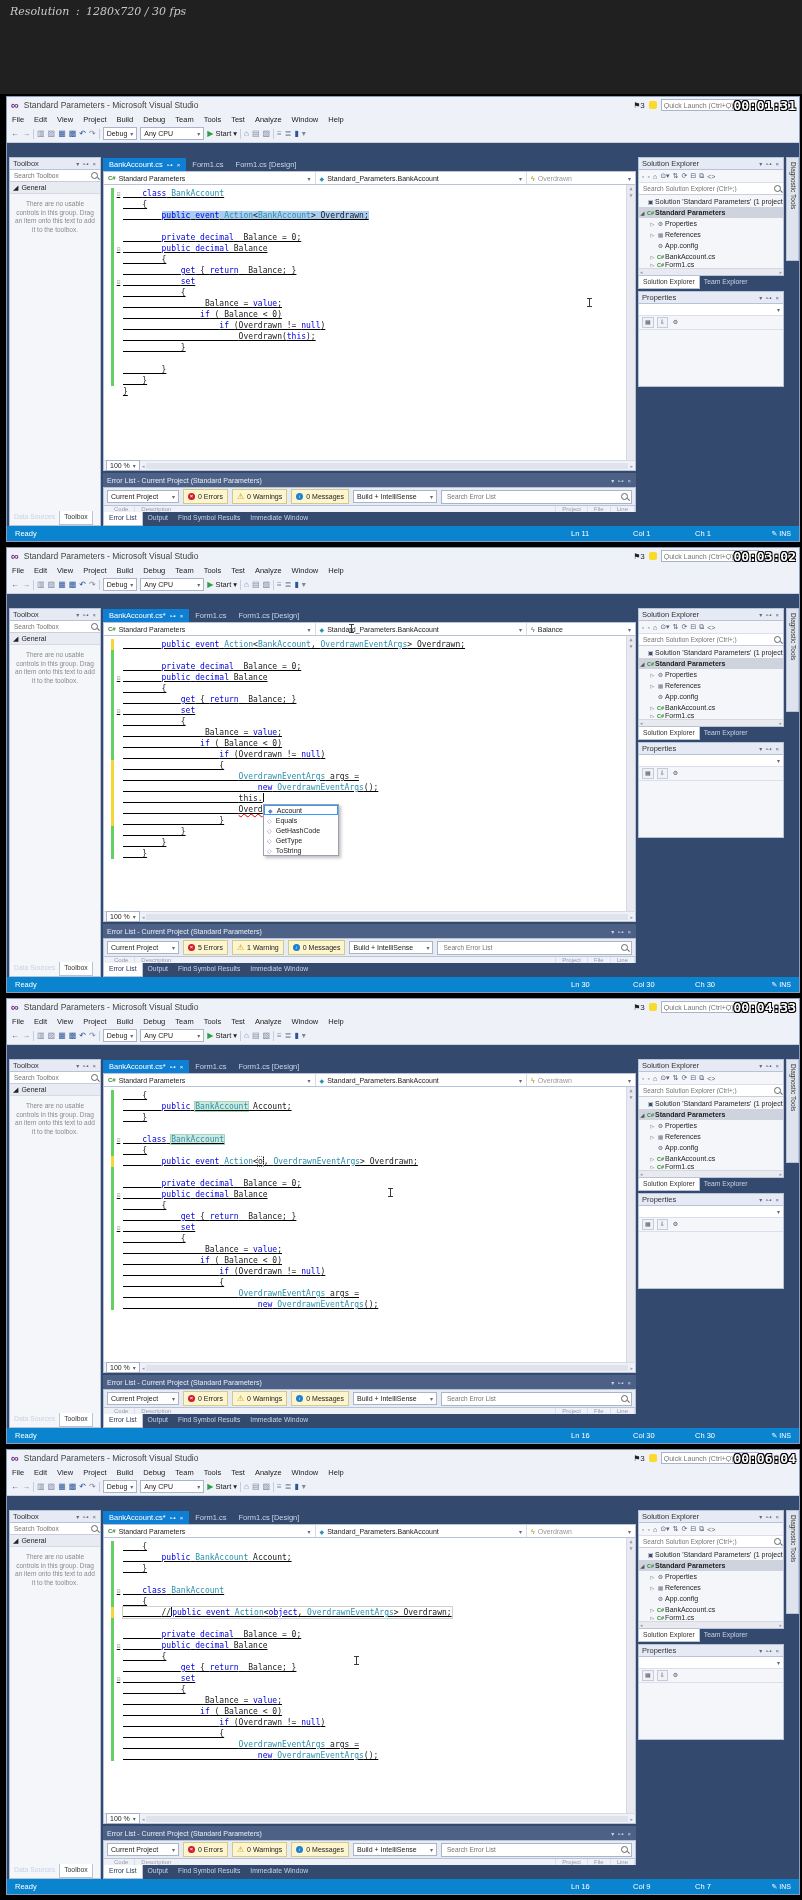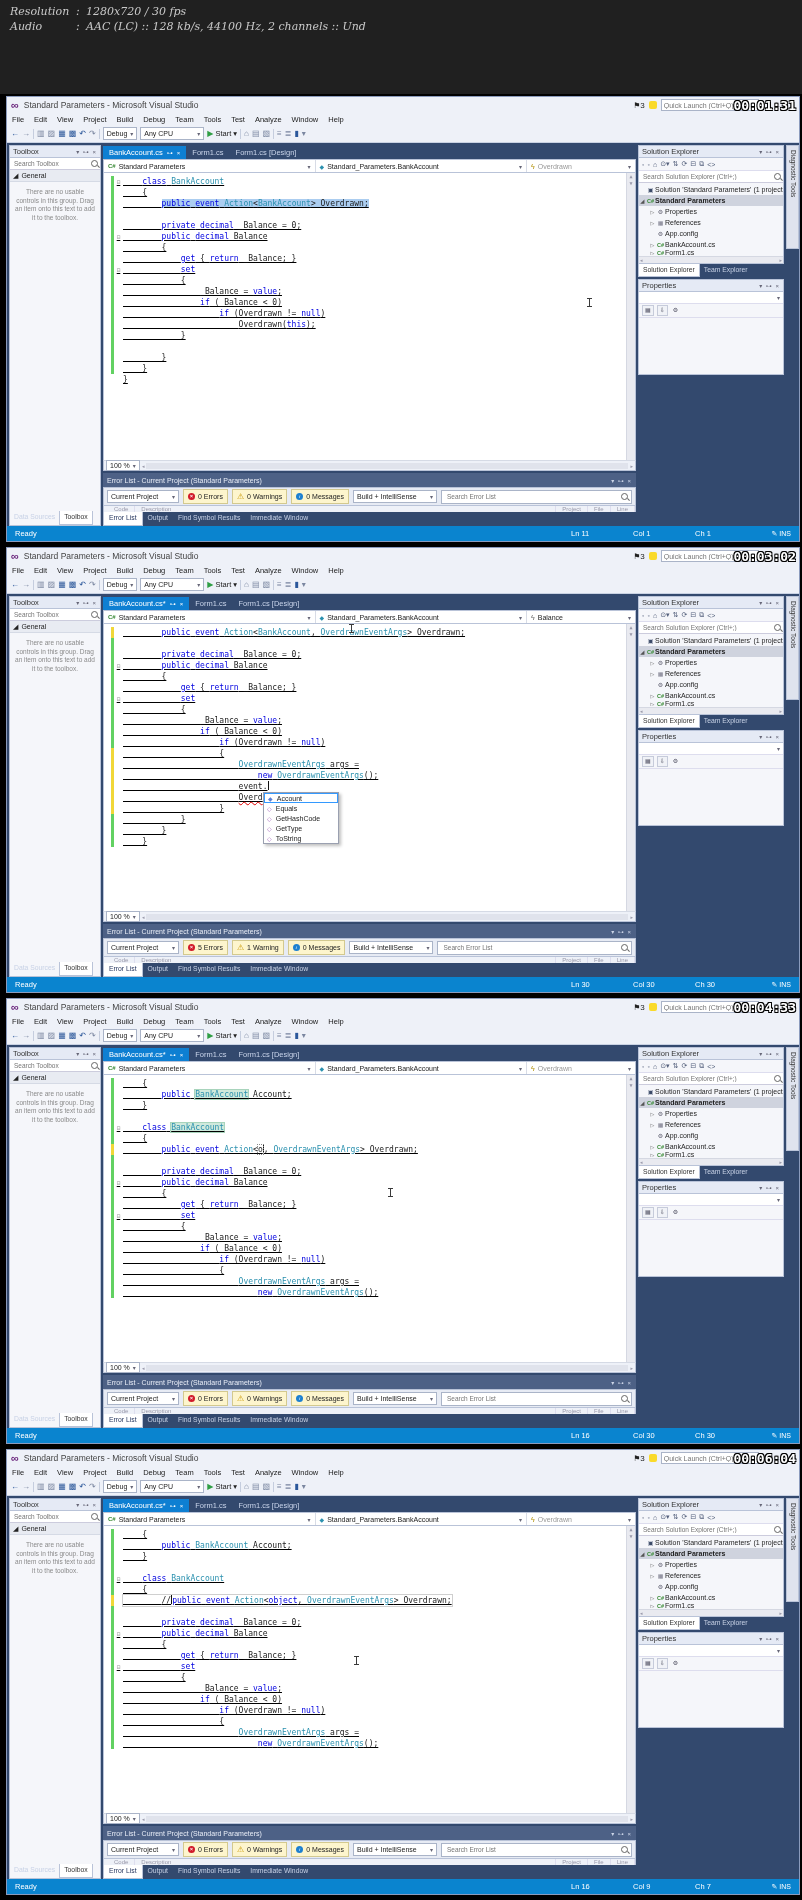--- a/index.html
+++ b/index.html
@@ -33,21 +33,21 @@
   
   .toolbar{height:17px;background:#eef1f8;border-bottom:1px solid #c9d2e3;display:flex;align-items:center;font-size:8px;color:#555;flex:none;gap:3px;padding-left:4px;}
   .tbi{font-size:8px;color:#7a86a0;}
   .tbi.blue{color:#2b579a;}
   .combo{background:#fff;border:1px solid #aab4c8;height:11px;display:flex;align-items:center;font-size:7px;color:#222;padding:0 3px;gap:3px;}
   .combo .arr{color:#667;font-size:6px;}
   .startbtn{display:flex;align-items:center;gap:2px;font-size:7.5px;color:#222;}
   .play{color:#2f9e44;font-size:8px;}
   .vsep{width:1px;height:10px;background:#c5cdde;}
   
-  .main{flex:1;display:flex;gap:2px;padding:2px 0 0 2px;box-sizing:border-box;min-height:0;}
+  .main{flex:1;display:flex;gap:2px;padding:2px 0 0 2px;box-sizing:border-box;min-height:0;margin-top:12px;}
   
   .leftcol{width:92px;flex:none;display:flex;flex-direction:column;min-height:0;}
   .panelhead{height:13px;background:#e5eaf5;border:1px solid #b9c3d8;display:flex;align-items:center;font-size:7.5px;color:#333;padding:0 3px;box-sizing:border-box;flex:none;}
   .phicons{margin-left:auto;color:#667;font-size:6px;letter-spacing:1px;}
   .tbxbody{flex:1;background:#f5f6fa;border:1px solid #b9c3d8;border-top:none;display:flex;flex-direction:column;min-height:0;}
   .searchrow{height:11px;background:#fff;border-bottom:1px solid #ccd;display:flex;align-items:center;padding:0 2px;flex:none;}
   .searchrow input{border:none;outline:none;flex:1;min-width:0;font-size:6.5px;color:#999;background:transparent;font-family:"Liberation Sans",sans-serif;}
   .tbgroup{height:11px;background:#e8ebf2;font-size:7px;color:#222;display:flex;align-items:center;gap:3px;padding:0 3px;border-bottom:1px solid #d5dae5;flex:none;}
   .tbempty{font-size:6.5px;color:#8a8a8a;text-align:center;padding:6px 4px;line-height:8.5px;}
   .bottabs{margin-top:auto;display:flex;height:14px;flex:none;font-size:6.8px;}
@@ -146,21 +146,20 @@
   .spacer{flex:1;}
   .ibeam{position:absolute;width:1px;height:9px;background:#3a3a3a;z-index:6;}
   .ibeam::before,.ibeam::after{content:"";position:absolute;left:-2px;width:5px;height:1px;background:#3a3a3a;}
   .ibeam::before{top:0;} .ibeam::after{bottom:0;}
 </style>
 </head>
 <body>
 
 <div class="meta">
   <div class="row"><span class="lab">Resolution</span><span class="sep">:</span><span>1280x720 / 30 fps</span></div>
-  <div class="row"><span class="lab">Audio</span><span class="sep">:</span><span>AAC (LC) :: 128 kb/s, 44100 Hz, 2 channels :: Und</span></div>
 </div>
 
 <div id="shots">
 <div class="shot">
   <div class="win">
 
     <div class="titlebar">
       <span class="vslogo">∞</span>
       <span class="wtitle">Standard Parameters - Microsoft Visual Studio</span>
       <span class="tright">
@@ -738,21 +737,21 @@
                 <span class="ct"><span class="tk-i">                        </span><span class="tk-t">OverdrawnEventArgs</span><span class="tk-p"> args =</span></span>
               </div>
               <div class="cl">
                 <span class="g gy"></span>
                 <span class="om"></span>
                 <span class="ct"><span class="tk-i">                            </span><span class="tk-k">new</span><span class="tk-p"> </span><span class="tk-t">OverdrawnEventArgs</span><span class="tk-p">();</span></span>
               </div>
               <div class="cl">
                 <span class="g gy"></span>
                 <span class="om"></span>
-                <span class="ct"><span class="tk-i">                        </span><span class="tk-p">event.</span><span class="tk-caret"></span></span>
+                <span class="ct"><span class="tk-i">                        </span><span class="tk-p">this.</span><span class="tk-caret"></span></span>
               </div>
               <div class="cl">
                 <span class="g gy"></span>
                 <span class="om"></span>
                 <span class="ct"><span class="tk-i">                        </span><span class="tk-sq">Overd</span></span>
               </div>
               <div class="cl">
                 <span class="g gy"></span>
                 <span class="om"></span>
                 <span class="ct"><span class="tk-p">                    }</span></span>

